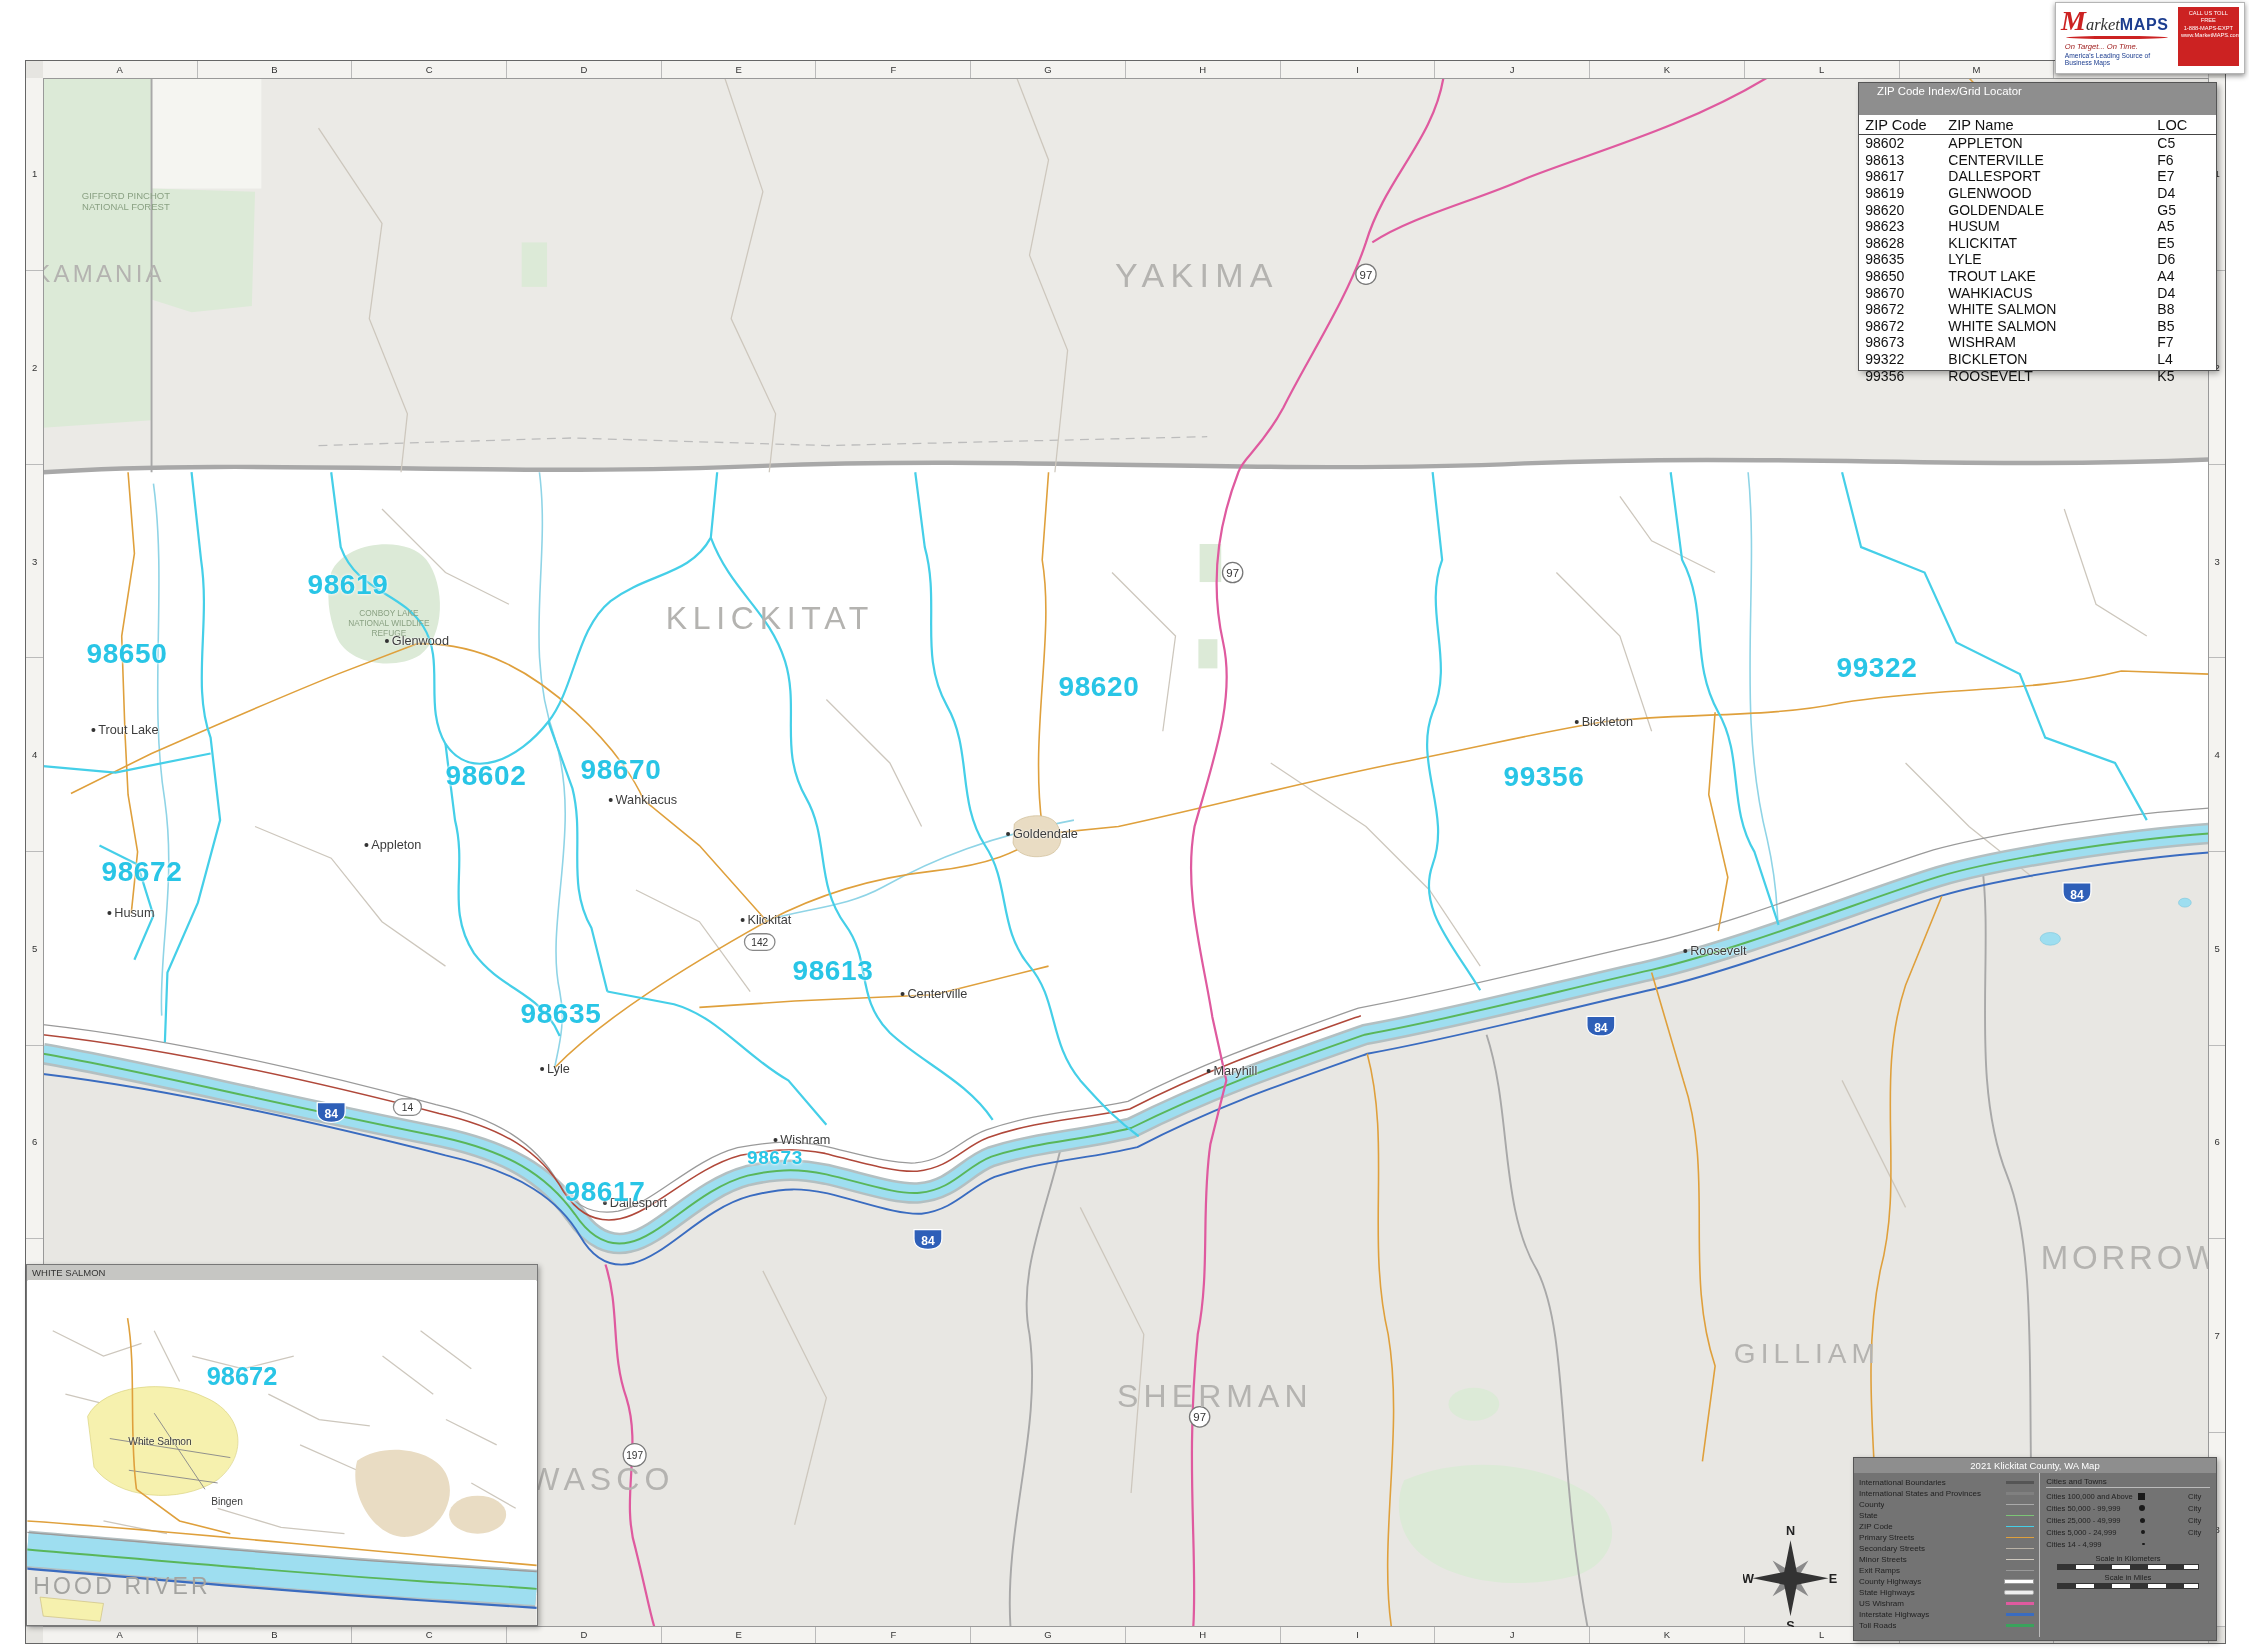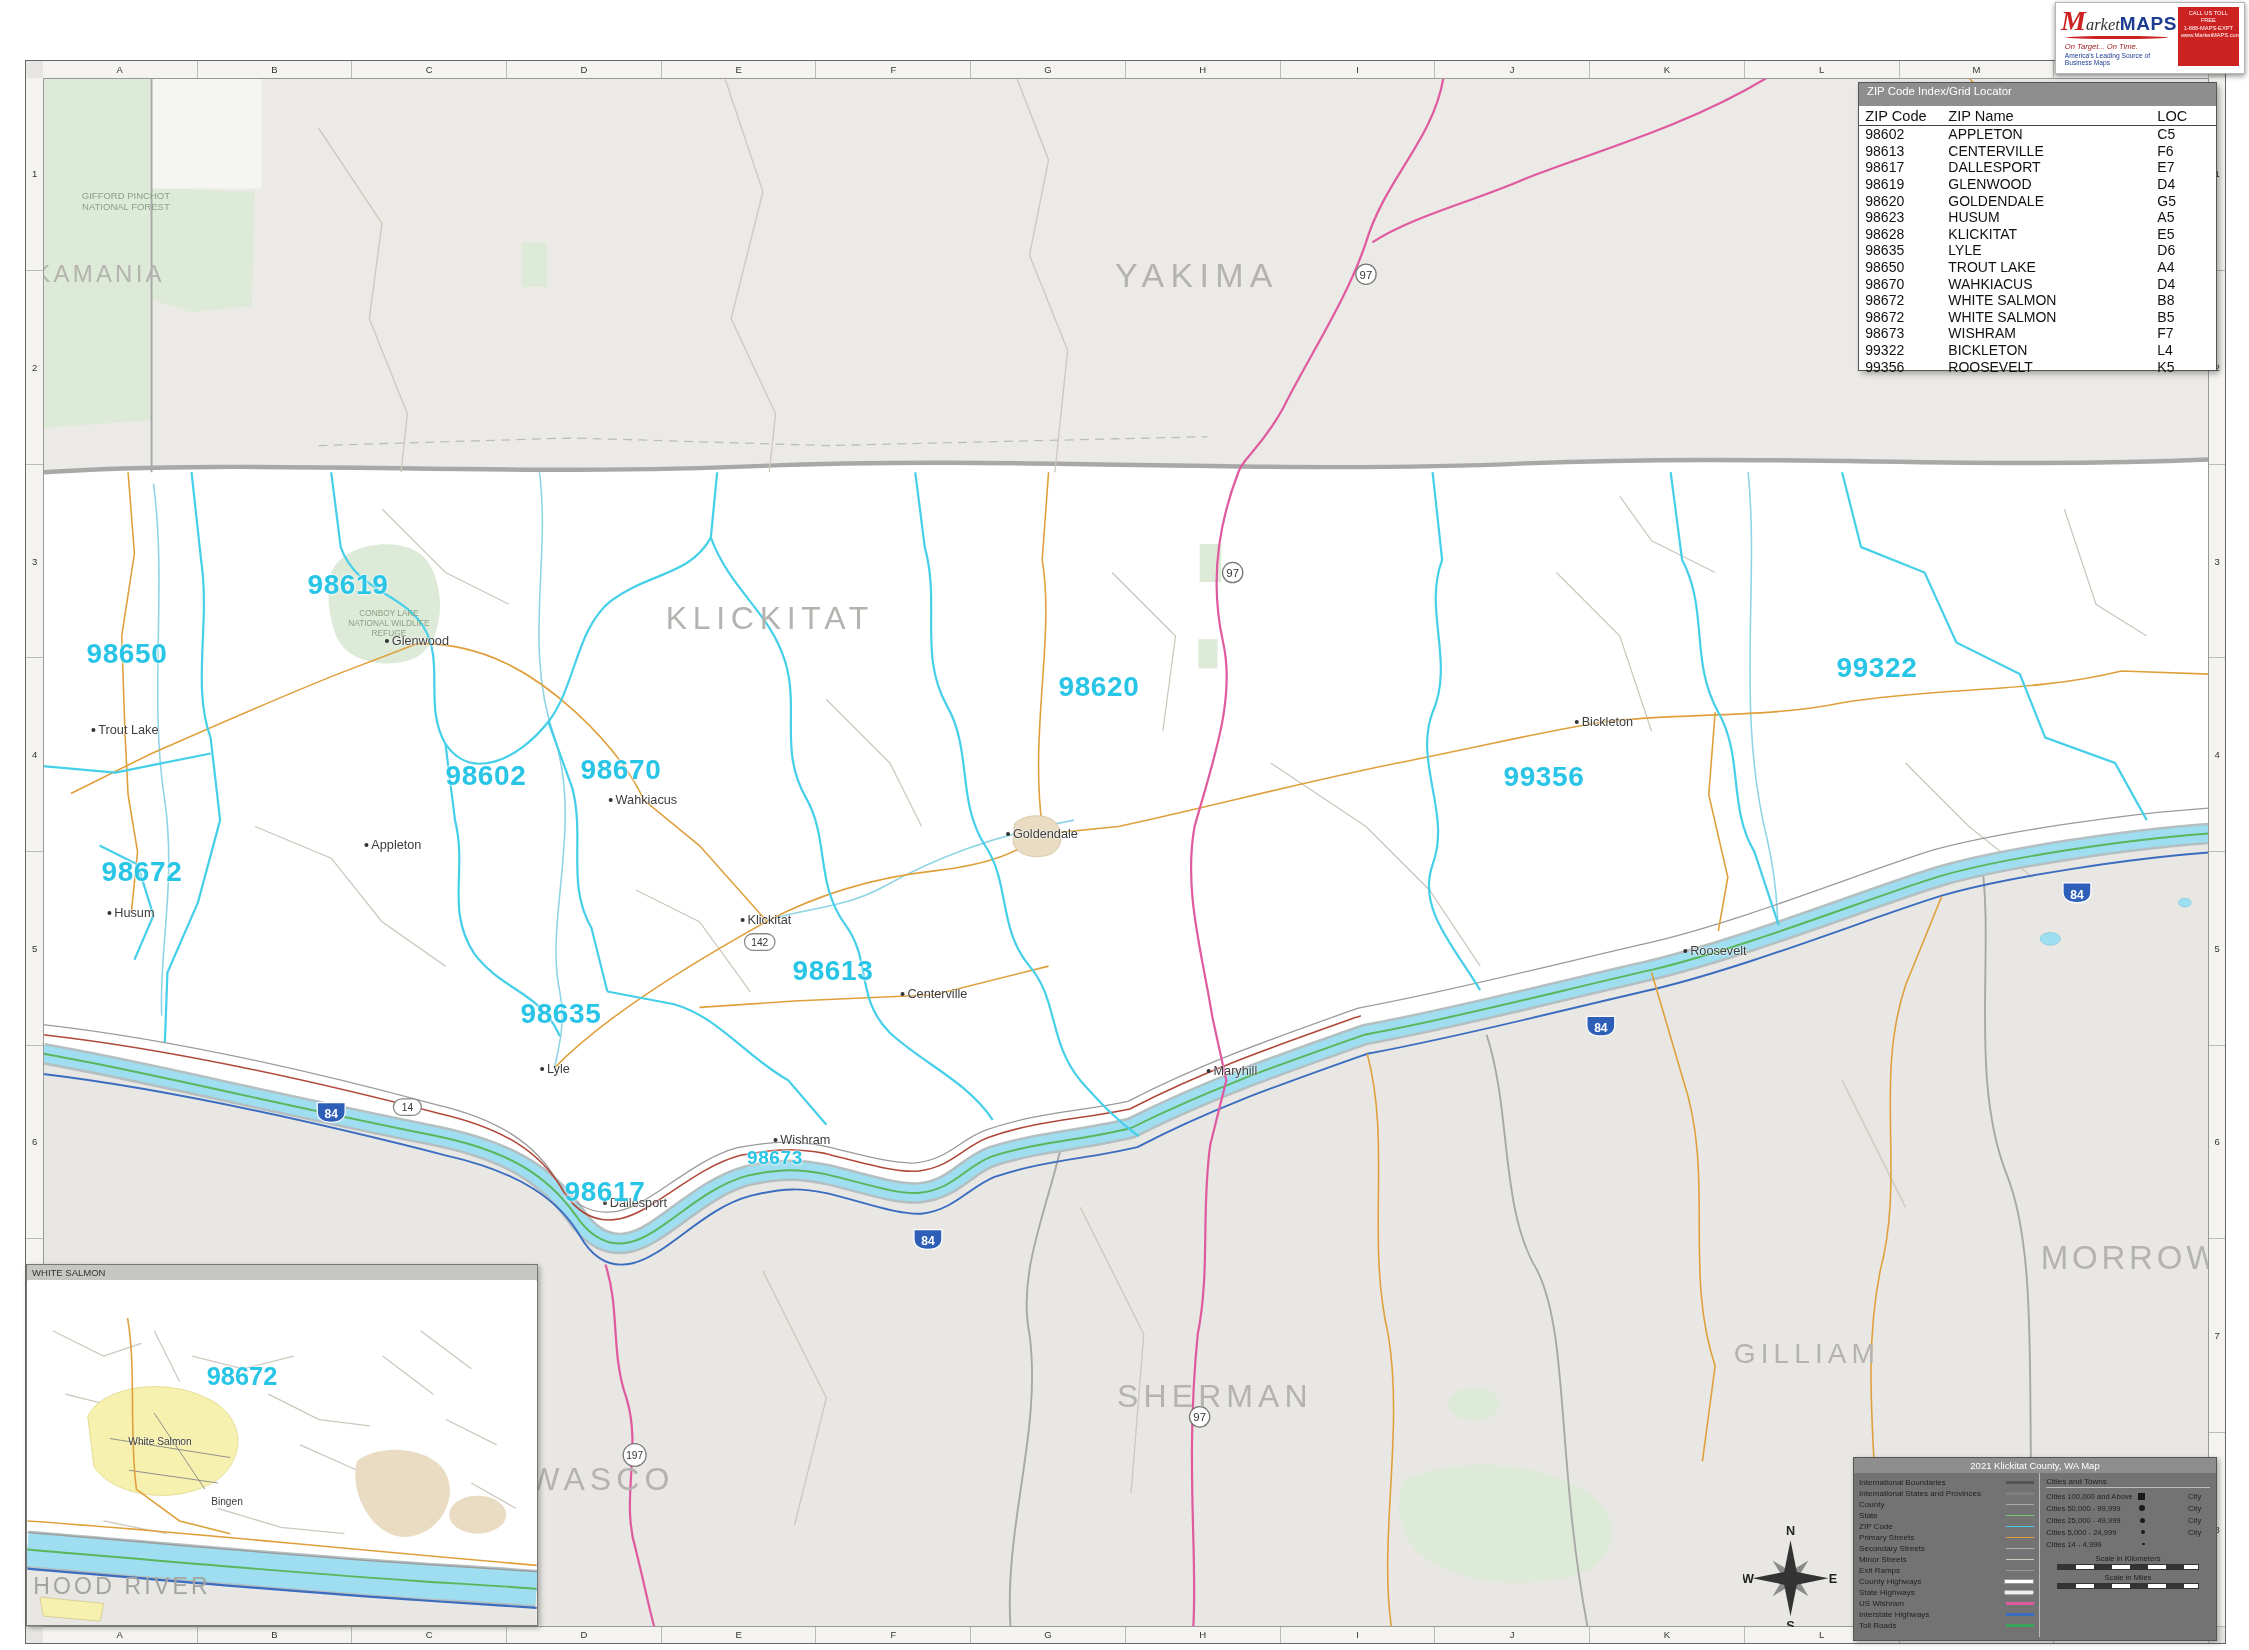--- a/index.html
+++ b/index.html
@@ -10,21 +10,21 @@
   .topbar{position:absolute;left:0;top:0;width:2250px;height:52px;background:var(--header_bg);}
   .topbar h1{position:absolute;left:19px;top:11.4px;margin:0;font-size:27px;font-weight:bold;
              color:var(--header_title);letter-spacing:0.6px;}
   .edition{position:absolute;top:19px;right:273px;font-size:16.5px;color:var(--edition_text);}
   .logo-card{position:absolute;top:1.9px;right:5.1px;width:190px;height:72px;background:#fff;
              border:0.6px solid #b5b5b5;box-shadow:0 1.9px 5.1px rgba(0,0,0,.45);z-index:40;padding:3.8px 5.1px;box-sizing:border-box;}
   .logo-row{display:flex;justify-content:space-between;}
   .brand-line{white-space:nowrap;line-height:1;}
   .brand-m{font-family:"Liberation Serif",serif;font-style:italic;font-weight:bold;font-size:28px;color:var(--logo_red);}
   .brand-arket{font-family:"Liberation Serif",serif;font-style:italic;font-size:16.5px;color:#333;}
-  .brand-maps{font-weight:bold;font-size:19px;color:var(--logo_blue);letter-spacing:0.6px;}
+  .brand-maps{font-weight:bold;font-size:16px;color:var(--logo_blue);letter-spacing:0.6px;}
   .swoosh{width:102px;height:3.2px;background:var(--logo_red);border-radius:50%;margin:1.3px 0 2.5px 5.1px;}
   .tagline1{font-size:7.6px;font-style:italic;color:#a02020;margin-left:3.8px;}
   .tagline2{font-size:6.7px;color:var(--logo_blue);margin-left:3.8px;margin-top:1.3px;}
   .phone-box{background:var(--logo_red);color:#fff;width:61px;min-height:37px;font-size:5.7px;
              line-height:1.3;padding:3.2px;box-sizing:border-box;text-align:center;}
 
   
   .map-frame{position:absolute;left:25.4px;top:60px;width:2199px;height:1582px;border:1.3px solid #666;
              background:#f4f3f0;box-sizing:content-box;z-index:5;}
   .ruler{position:absolute;display:flex;background:#f4f3f0;z-index:6;}
@@ -51,21 +51,21 @@
   .area-label{position:absolute;transform:translate(-50%,-50%);color:#8aa183;font-size:9.5px;
               text-align:center;z-index:3;line-height:1.25;}
   .city{position:absolute;transform:translate(-50%,-50%);font-size:12.7px;color:#3c3c3c;z-index:4;
         white-space:nowrap;text-shadow:0 0 1.9px #fff,0 0 1.9px #fff;}
   .city::before{content:"";display:inline-block;width:3.8px;height:3.8px;background:#333;border-radius:50%;
                 margin-right:3.2px;vertical-align:middle;}
 
   
   .zip-index{position:absolute;left:1858px;top:82px;width:359px;height:289px;background:#fff;
              border:1.3px solid #555;box-shadow:2.5px 3.2px 6.3px rgba(0,0,0,.35);z-index:30;box-sizing:border-box;}
-  .zi-title{height:23px;line-height:16.5px;background:var(--panel_titlebar);color:#fff;font-size:11.4px;padding-left:8px;}
+  .zi-title{height:32px;line-height:16.5px;background:var(--panel_titlebar);color:#fff;font-size:11.4px;padding-left:18px;}
   .zi-header{display:flex;height:19px;align-items:center;border-bottom:1.3px solid #444;font-size:14.6px;color:#111;}
   .zi-rows{}
   .zi-row{display:flex;height:16.6px;align-items:center;font-size:14px;color:#111;}
   .zi-c1{width:83px;padding-left:6.3px;} .zi-c2{width:209px;} .zi-c3{width:51px;}
 
   
   .inset{position:absolute;left:26px;top:1264px;width:512px;height:362px;background:#fff;
          border:1.3px solid #777;z-index:30;box-sizing:border-box;box-shadow:1.9px 1.9px 5.1px rgba(0,0,0,.3);}
   .inset-title{height:15.2px;line-height:15.2px;background:#c6c6c3;color:#333;font-size:9.5px;padding-left:5.1px;
                border-bottom:0.6px solid #999;}

